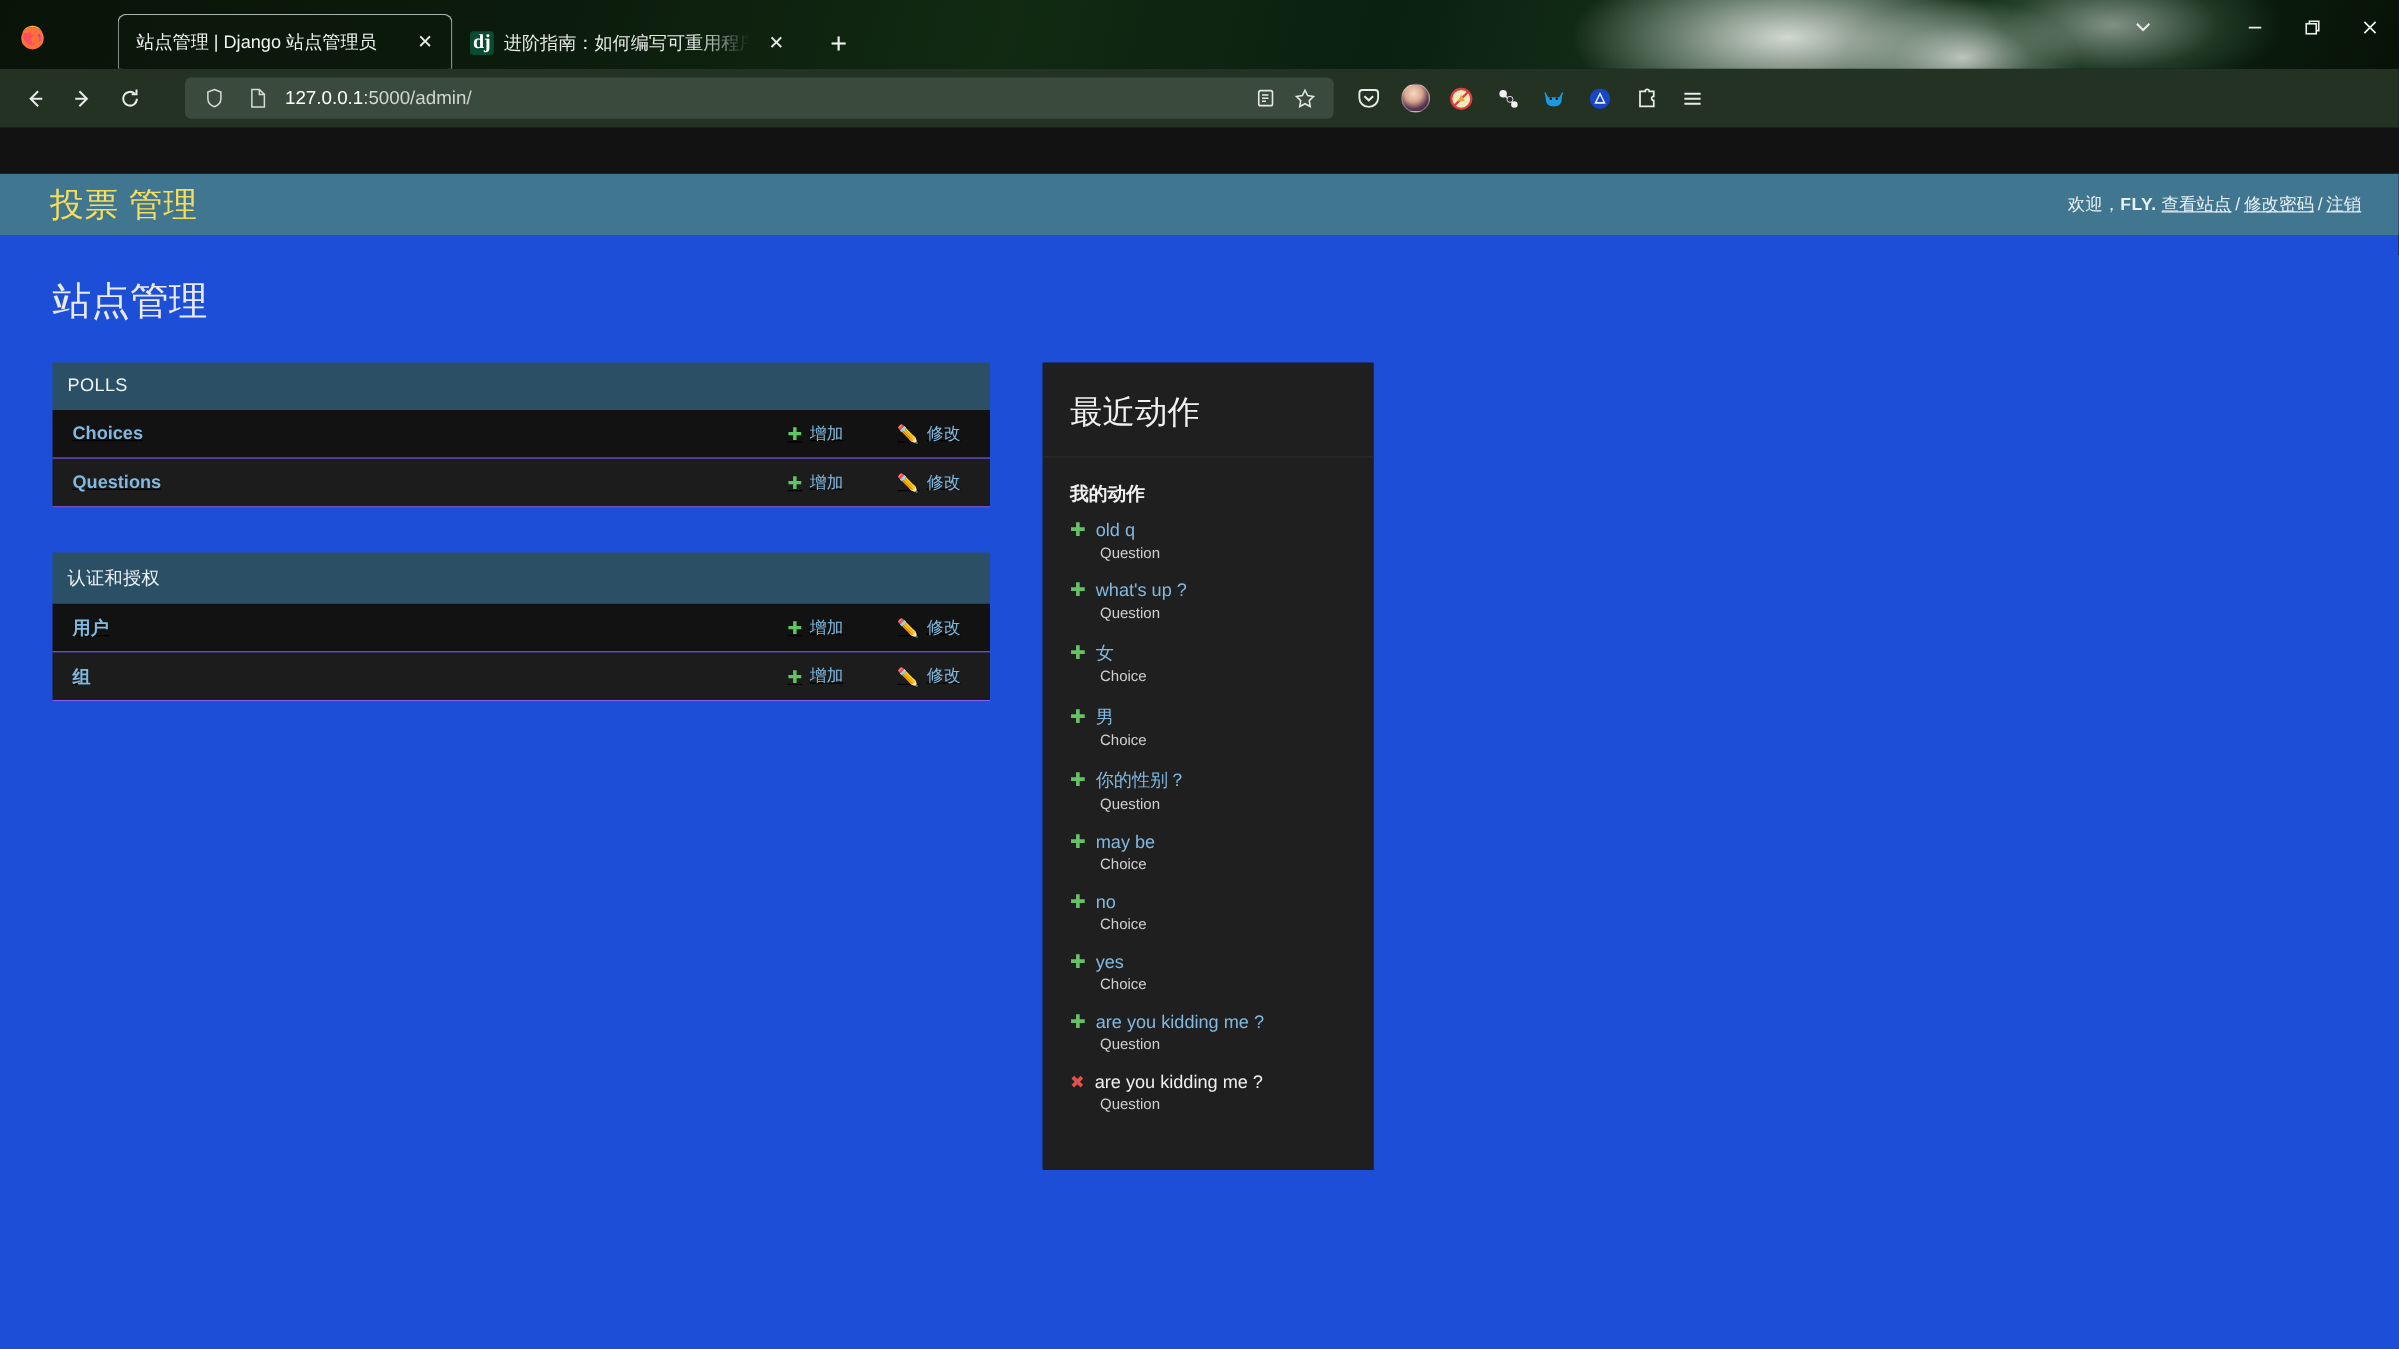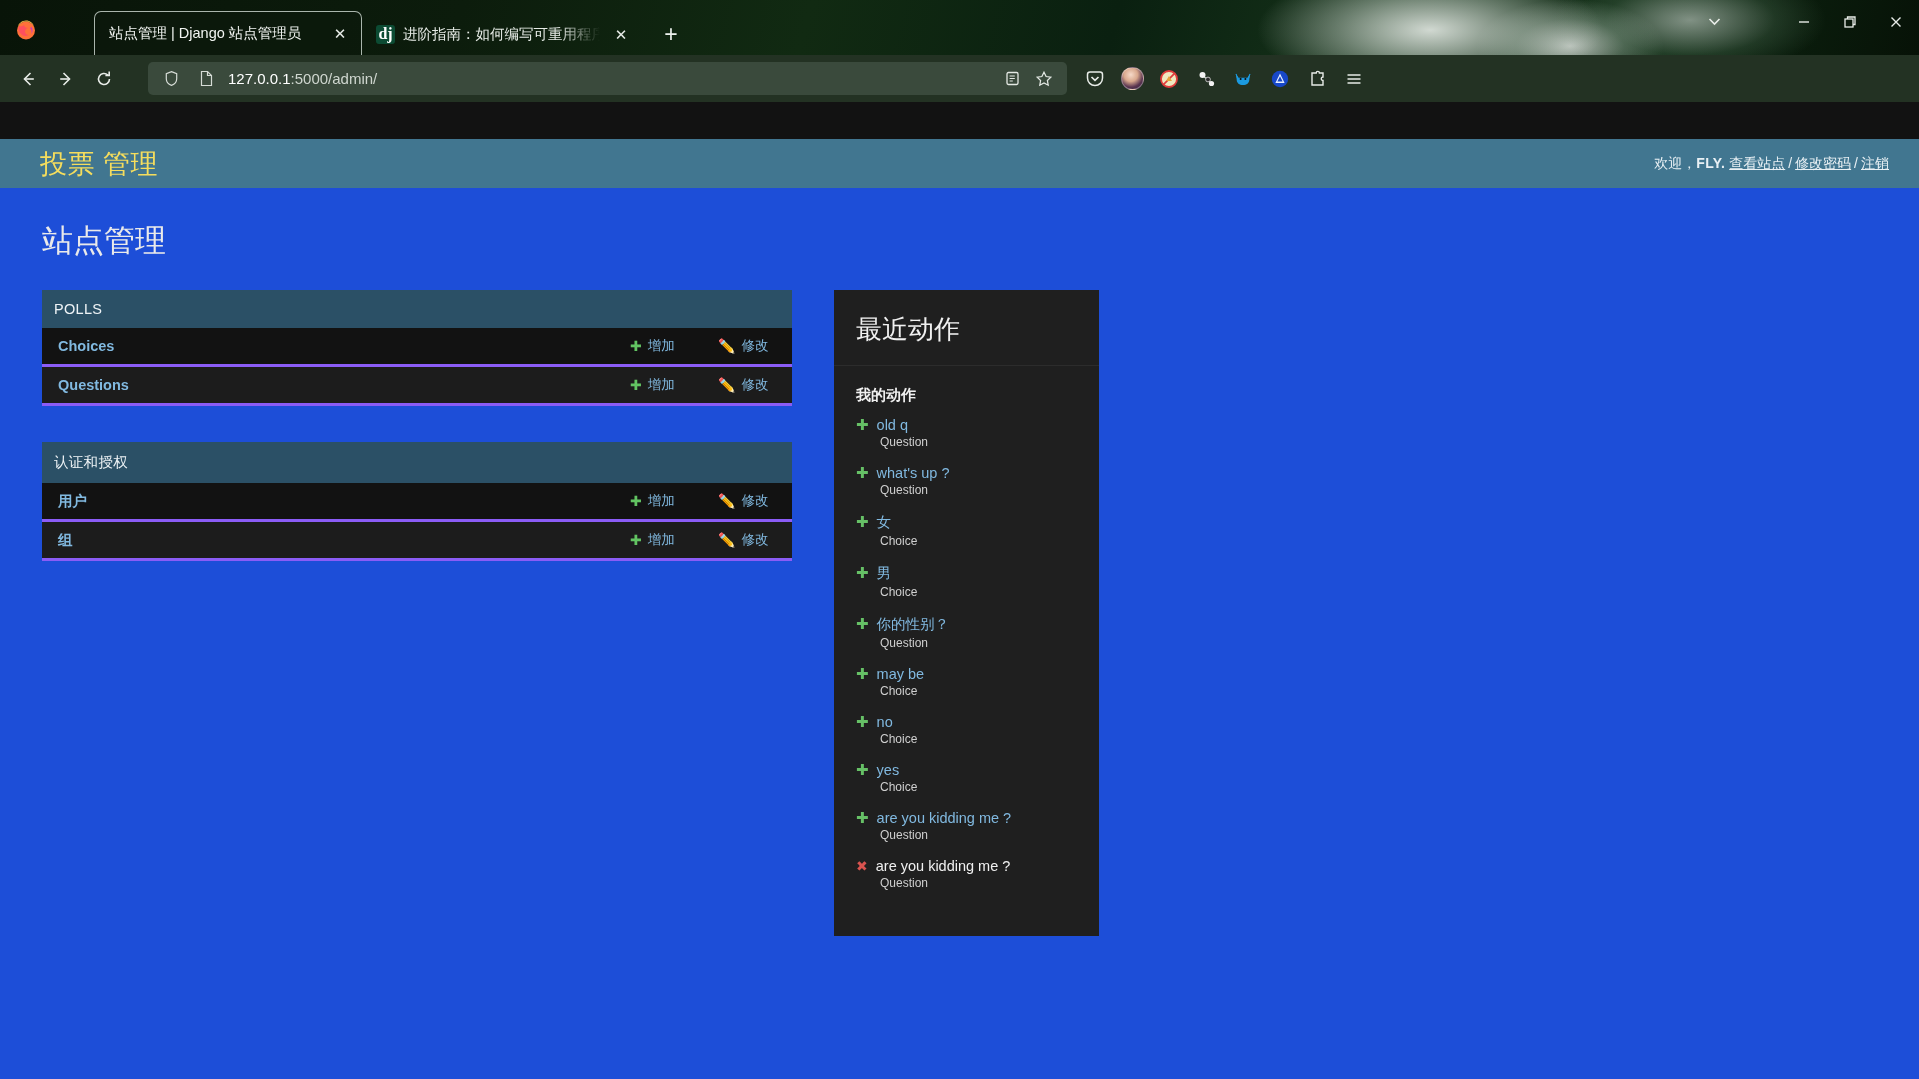--- a/index.html
+++ b/index.html
@@ -132,21 +132,22 @@
   .module-caption {
     background: #2b5066; color: #eef3f6;
     font-size: 14.5px; font-weight: 400;
     padding: 11px 12px; letter-spacing: .3px;
   }
   .module-caption.upper { text-transform: uppercase; }
   .model-row {
     display: flex; align-items: center;
     height: 39px; padding: 0 16px;
     background: #121212;
-    border-bottom: 3px solid #8b5cf6;
+    border-bottom: 1px solid #8b5cf6;
+    text-decoration: underline;
   }
   .model-row.alt { background: #1c1c1c; }
   .model-name { font-size: 14.5px; font-weight: bold; color: #81b9e0; flex: 1; }
   .model-actions { display: flex; gap: 30px; }
   .act {
     font-size: 13.5px; color: #81b9e0; display: flex; align-items: center; gap: 6px;
     min-width: 58px;
   }
   .act .gl { font-size: 14px; line-height: 1; }
   .plus-g { color: #62c462; font-weight: bold; font-size: 16px; }

